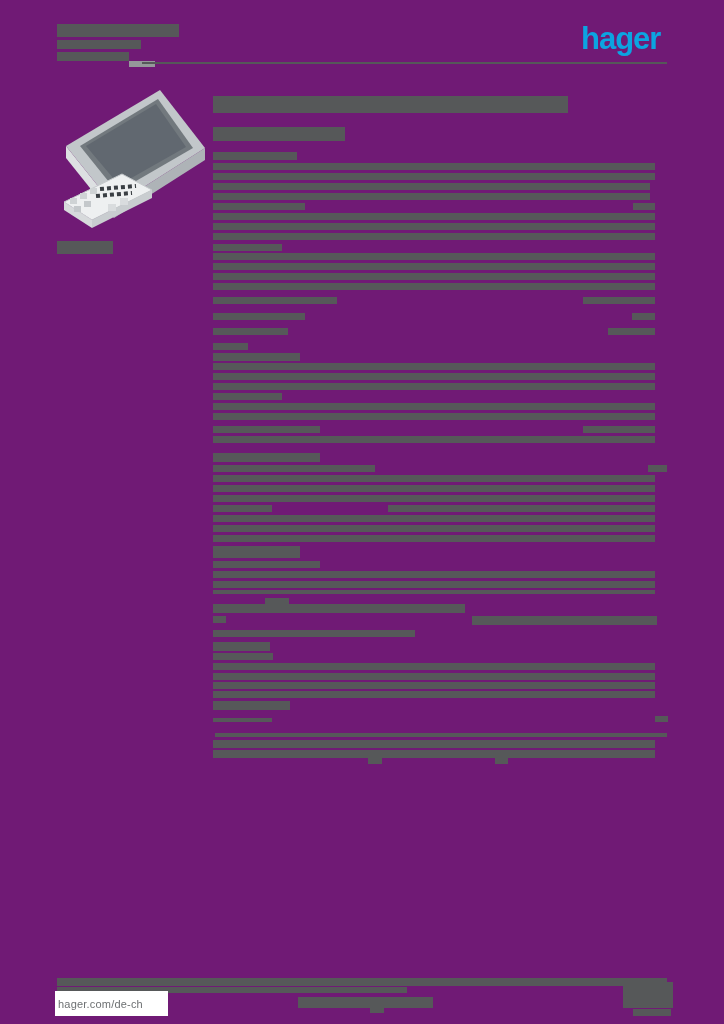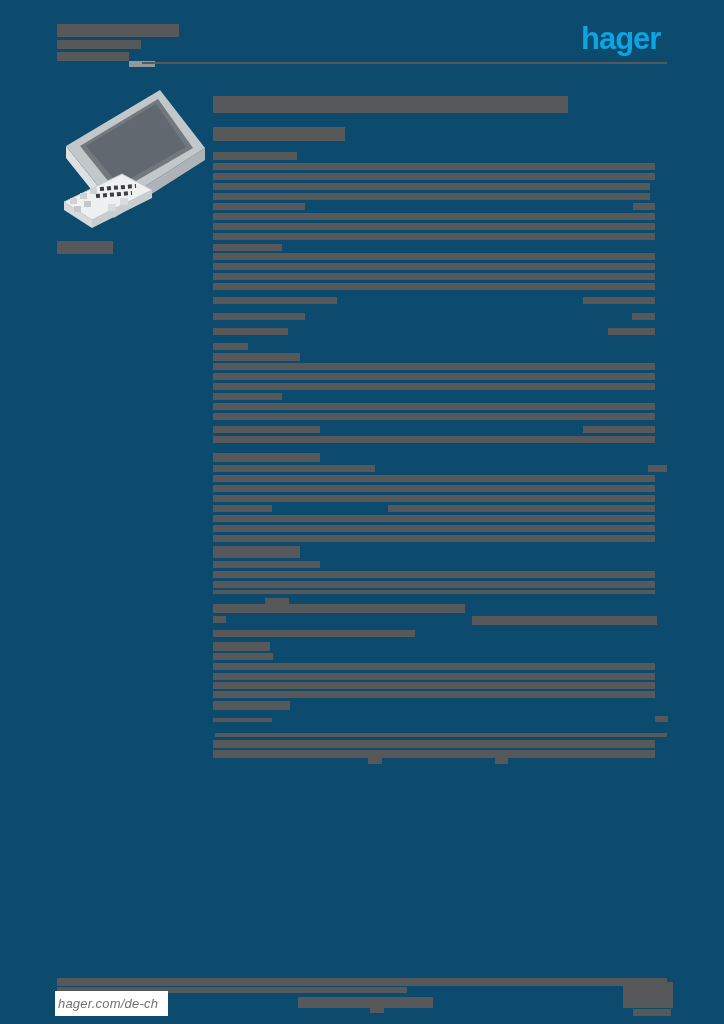--- a/index.html
+++ b/index.html
@@ -1,33 +1,33 @@
 <!DOCTYPE html>
 <html style="--accent: #0ca4e1; --bar-color: #565859; --bar-light-color: #95989a;"><head>
 <meta charset="utf-8">
 <style>
   html,body{margin:0;padding:0;background:#e9e9e9;}
   .page{
-    position:relative;width:724px;height:1024px;background:#0c4a6e;
+    position:relative;width:724px;height:1024px;background:#701a75;
     overflow:hidden;font-family:"Liberation Sans", sans-serif;
   }
   .bar{position:absolute;background:var(--bar-color,#565859);}
   .bar.light{background:var(--bar-light-color,#95989a);}
   .logo{
     position:absolute;left:581px;top:22px;width:90px;height:36px;
     font-weight:bold;font-size:31px;line-height:34px;letter-spacing:-1px;
     color:var(--accent,#0ca4e1);font-family:"Liberation Sans", sans-serif;
   }
   .photo{position:absolute;left:62px;top:86px;width:145px;height:150px;}
   .footer-urlbox{
     position:absolute;left:55px;top:991px;width:113px;height:25px;
     background:#ffffff;display:flex;align-items:center;
   }
   .footer-urlbox span{
-    font-size:13px;color:#6d7072;padding-left:3px;letter-spacing:0.2px;font-style:italic;
+    font-size:11px;color:#6d7072;padding-left:3px;letter-spacing:0.2px;
   }
 </style>
 </head>
 <body>
 
 <div class="page">
 
   <div class="logo">hager</div>
 
   <div class="photo">

